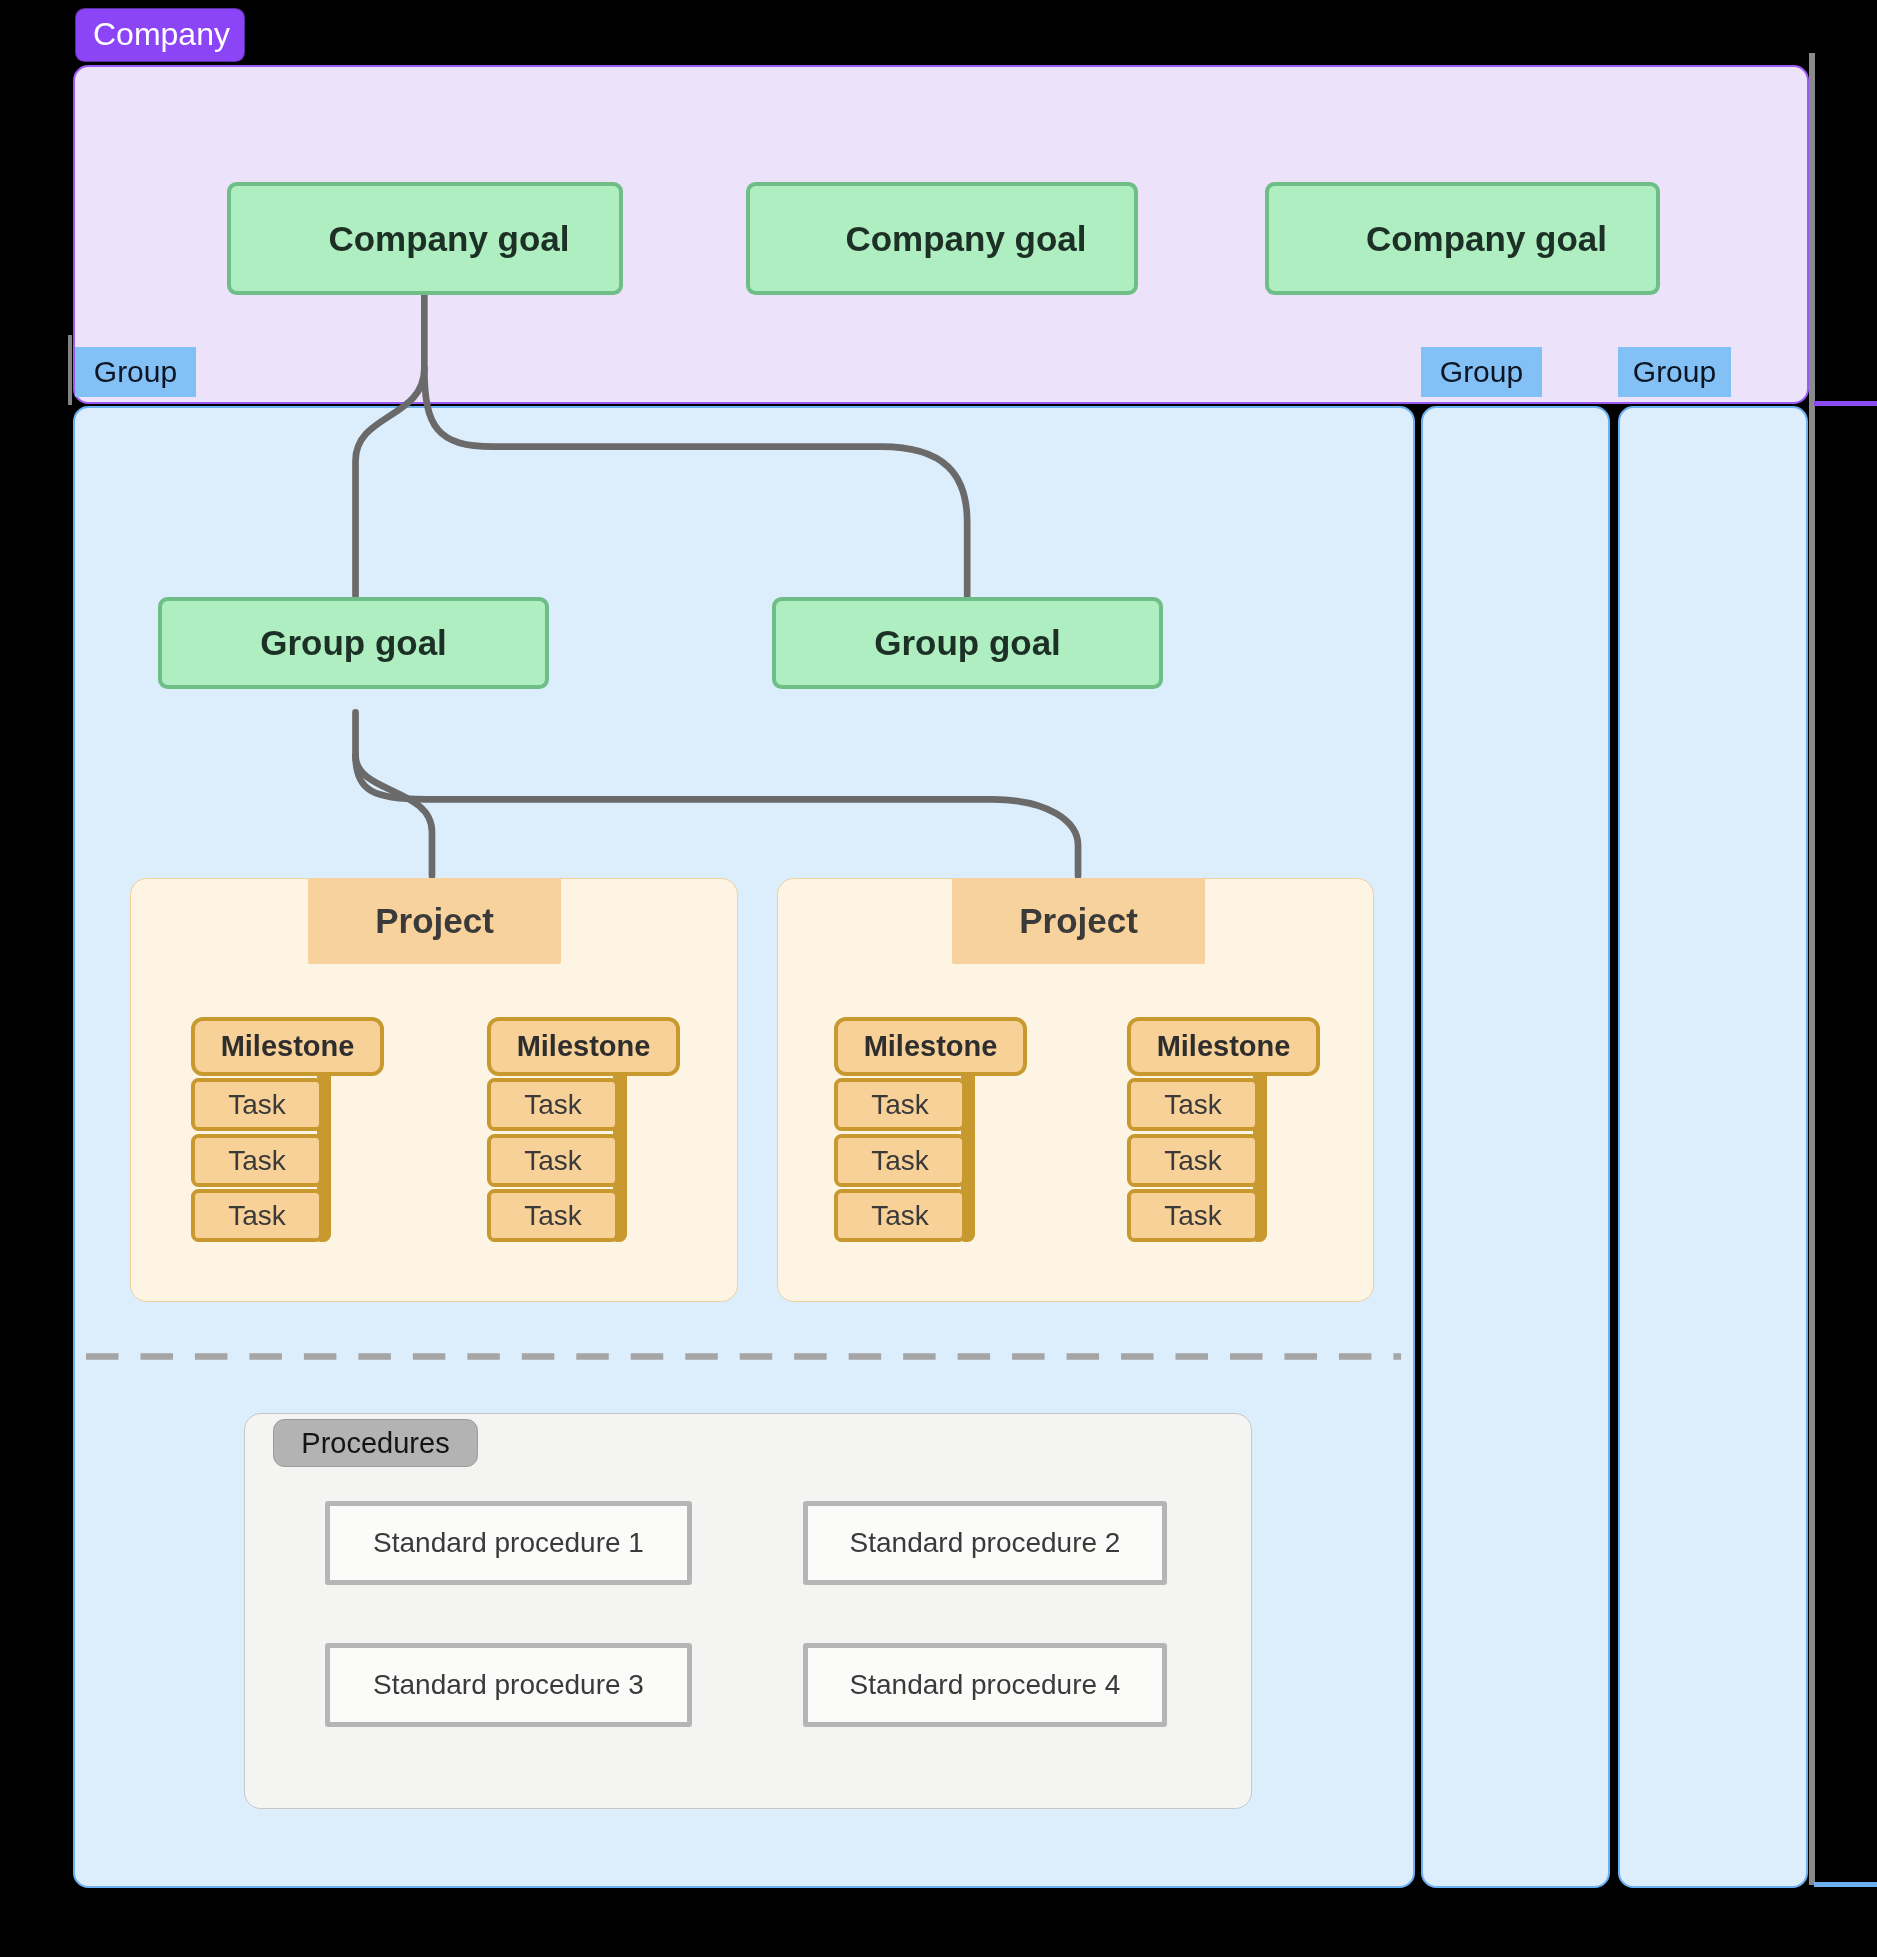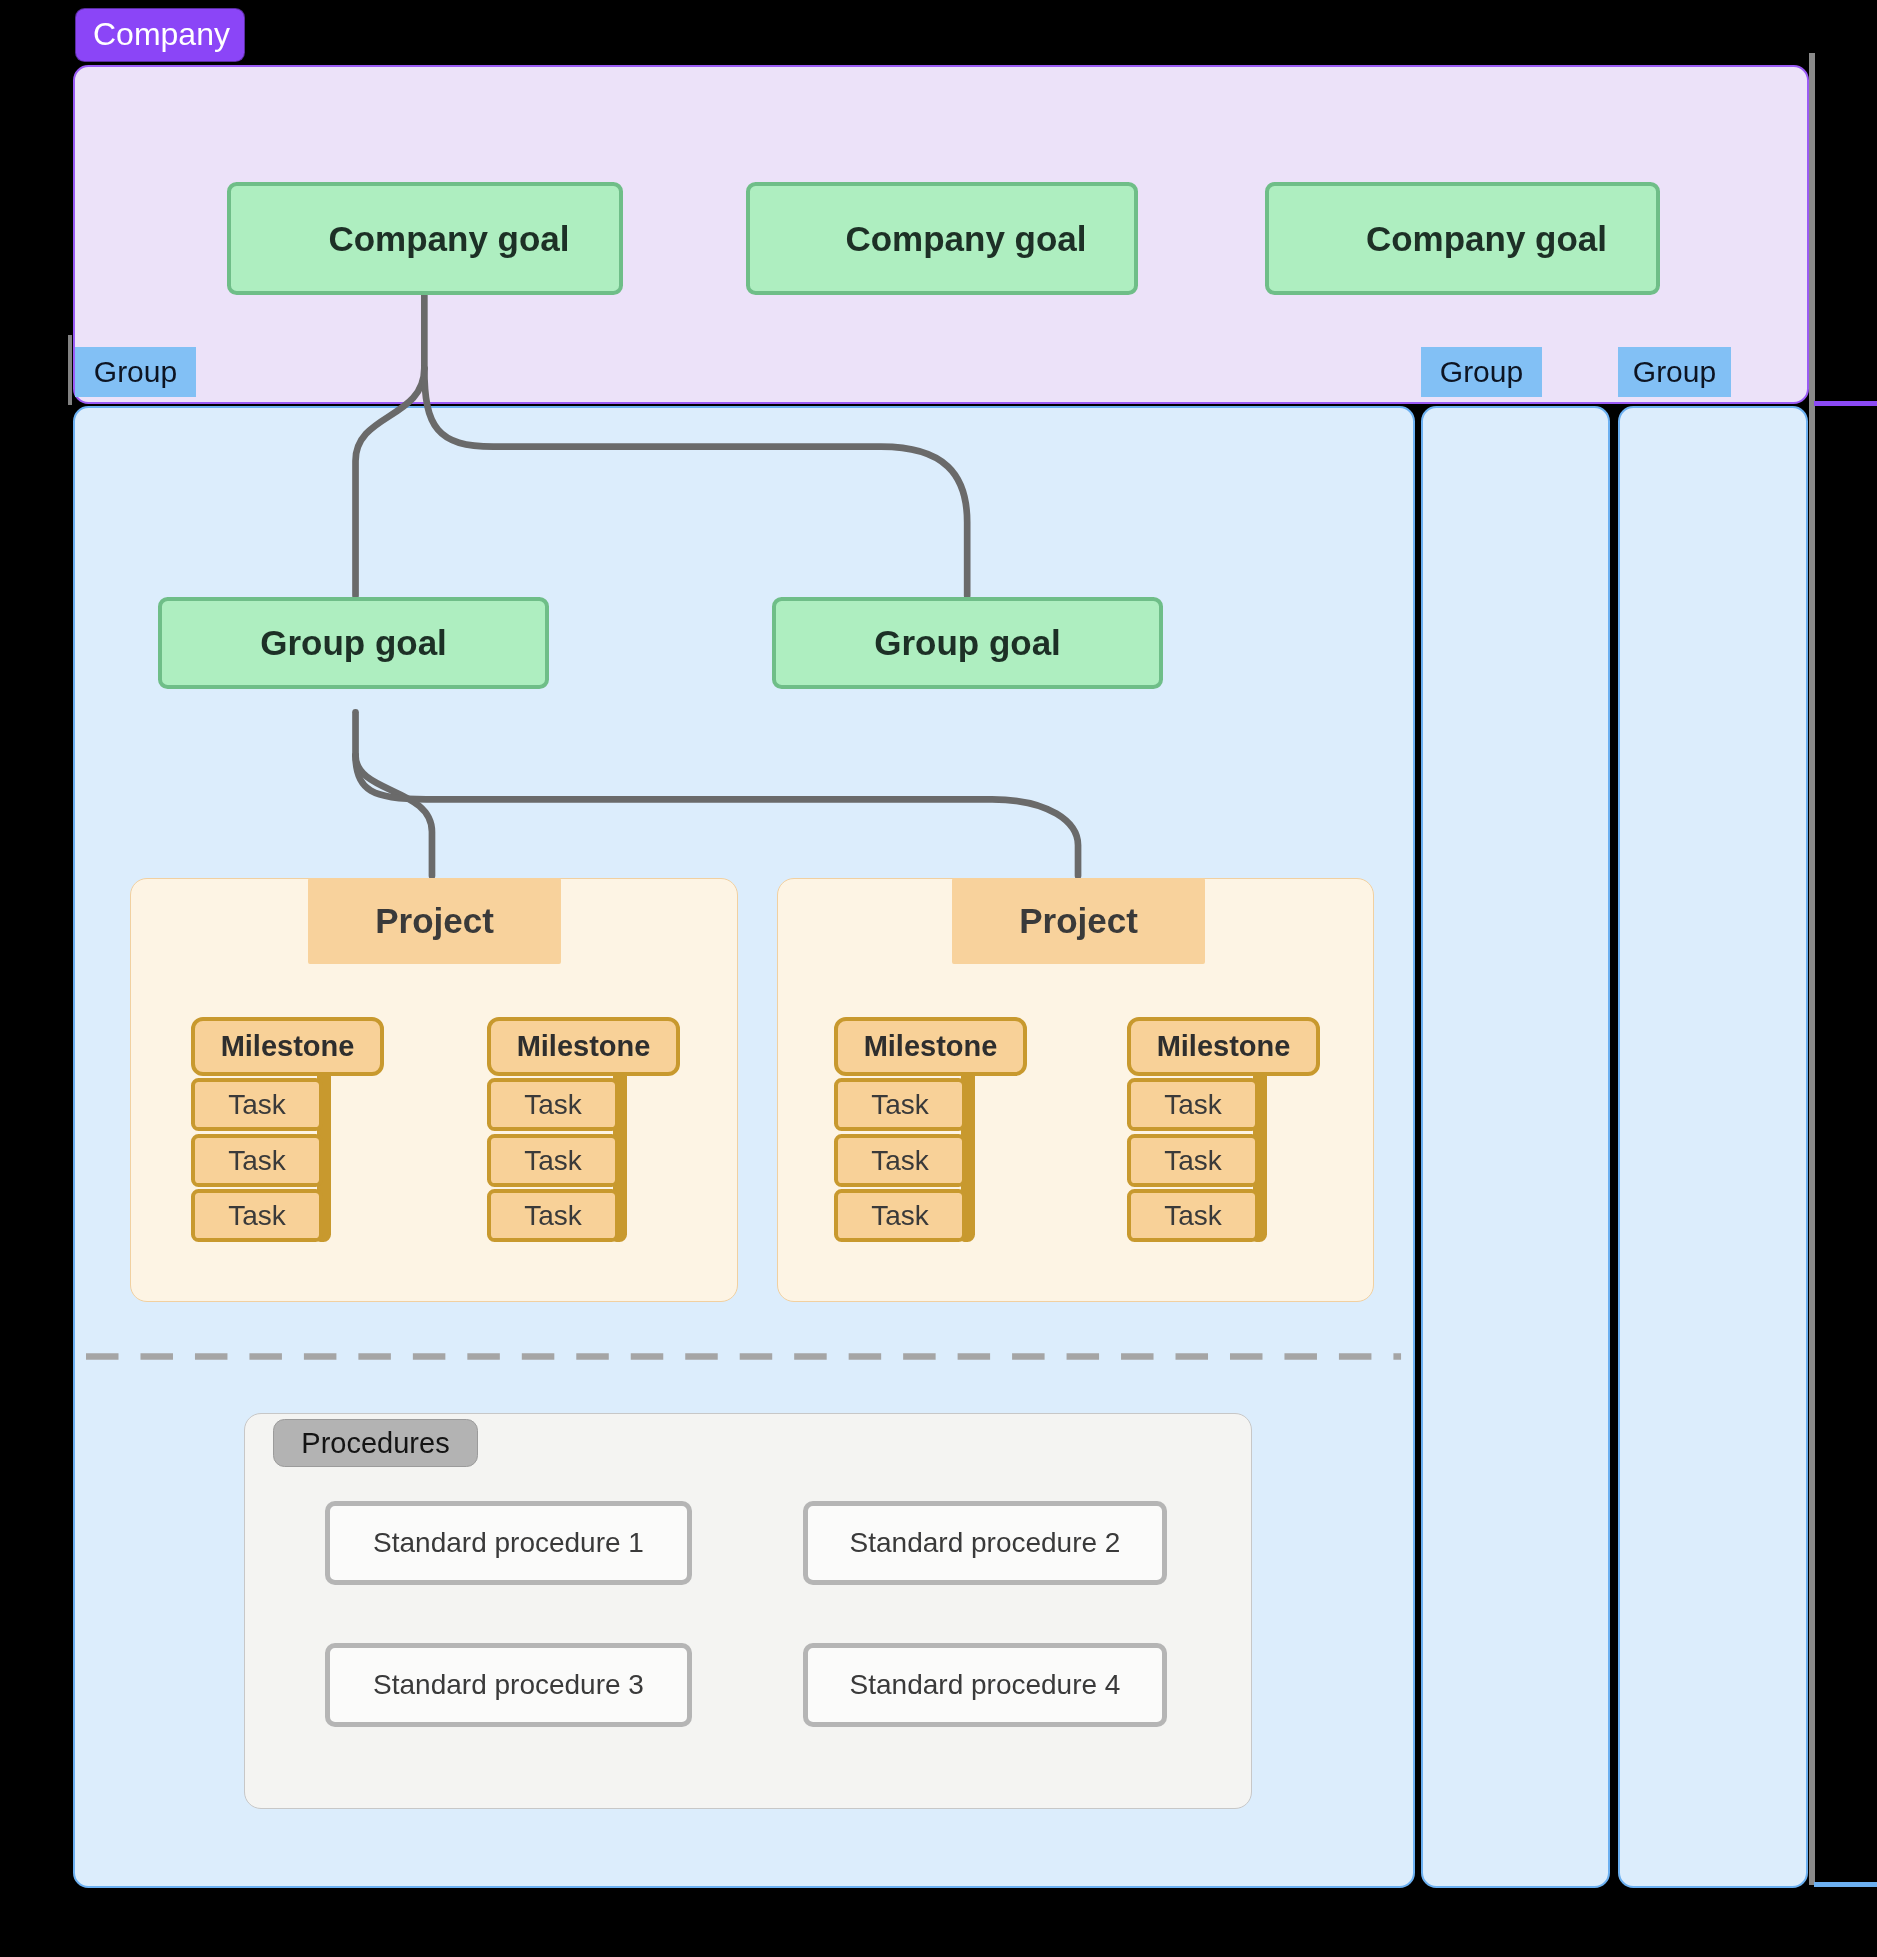--- a/index.html
+++ b/index.html
@@ -76,21 +76,21 @@
   .g4 { left:1127px; } .g4s { left:1253px; }
 
   
   .proc-panel { position:absolute; left:244px; top:1413px; width:1008px; height:396px;
     background:#f4f4f2; border:1.9px solid #c7c7c7; border-radius:17px; }
   .proc-pill { position:absolute; left:241px; top:1419px; width:205px; height:48px;
     background:#b3b3b3; border:1.9px solid #9b9b9b; border-radius:11.5px;
     display:flex; align-items:center; justify-content:center;
     color:#141414; font-size:29px; font-weight:400;margin-left:32px; }
   .sp-box { position:absolute; width:367px; height:84px; background:#fbfbfa;
-    border:5.7px solid #b5b5b5; border-radius:10px;
+    border:5.7px solid #b5b5b5; border-radius:3px;
     display:flex; align-items:center; justify-content:center;
     color:#3a3a3a; font-size:28px; font-weight:400; }
   .sp1 { left:325px; top:1501px; }
   .sp2 { left:803px; top:1501px; width:364px; }
   .sp3 { left:325px; top:1643px; }
   .sp4 { left:803px; top:1643px; width:364px; }
 
   
   .edge-strip-right { position:absolute; left:1809px; top:53px; width:5.7px; height:1832px; background:#8a8a8a; }
   .edge-strip-left { position:absolute; left:68px; top:335px; width:3.8px; height:70px; background:#828282; }

